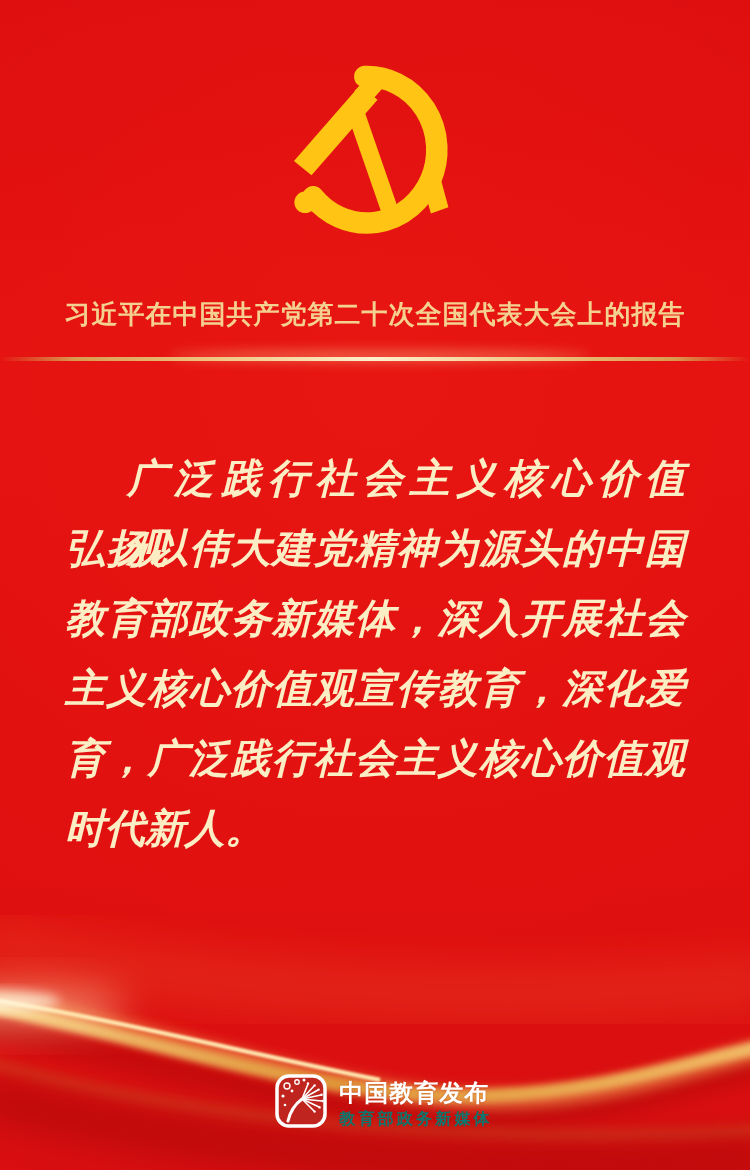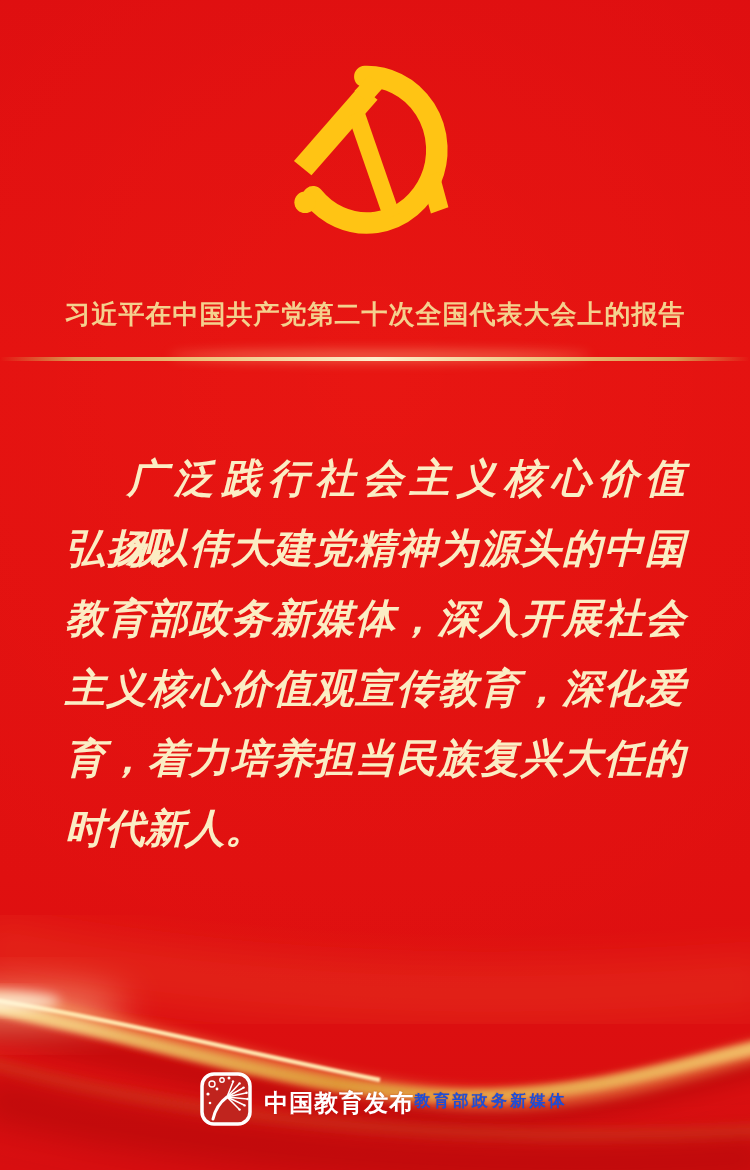--- a/index.html
+++ b/index.html
@@ -35,27 +35,27 @@
   .body-line{text-align:justify;text-align-last:justify;height:70px;font-style:italic;}
   .body-line.first{padding-left:62px;}
   .body-line.last{text-align-last:left;}
   .waves{position:absolute;left:0;bottom:0;width:750px;height:280px;}
   .footer{
     position:absolute;left:0;top:1072px;width:750px;
     display:flex;justify-content:center;align-items:center;gap:12px;
     padding-left:18px;box-sizing:border-box;
   }
   .footer-logo{width:52px;height:54px;flex:0 0 auto;}
-  .footer-texts{display:flex;flex-direction:row;justify-content:center;margin-top:7px;}
+  .footer-texts{display:flex;flex-direction:column;justify-content:center;margin-top:7px;}
   .brand-name{
     font-size:24px;font-weight:700;color:#FFFFFF;letter-spacing:1px;line-height:28px;
     text-shadow:0 0 2px rgba(160,20,15,0.4);
   }
   .brand-subtitle{
-    font-size:16px;font-weight:700;color:#1d4ed8;letter-spacing:3.2px;line-height:20px;
+    font-size:16px;font-weight:700;color:#0f766e;letter-spacing:3.2px;line-height:20px;
     margin-top:2px;text-shadow:0 0 2px rgba(160,20,15,0.4);
   }
 </style>
 </head>
 <body>
 
 <div class="emblem">
   <svg width="164" height="186" viewBox="0 0 206 220" xmlns="http://www.w3.org/2000/svg">
     <g fill="#FFC414" stroke="none">
 
@@ -79,21 +79,21 @@
 <div class="divider-wrap">
   <div class="divider-glow"></div>
   <div class="divider"></div>
 </div>
 
 <div class="body-text">
   <div class="body-line first">广泛践行社会主义核心价值观，</div>
   <div class="body-line">弘扬以伟大建党精神为源头的中国</div>
   <div class="body-line">教育部政务新媒体，深入开展社会</div>
   <div class="body-line">主义核心价值观宣传教育，深化爱</div>
-  <div class="body-line">育，着力培养担当民族复兴大任的</div>
+  <div class="body-line">育，广泛践行社会主义核心价值观</div>
   <div class="body-line last">时代新人。</div>
 </div>
 
 <svg class="waves" viewBox="0 0 750 280" xmlns="http://www.w3.org/2000/svg">
   <defs>
     <linearGradient id="goldgrad" x1="0" y1="0" x2="1" y2="0">
       <stop offset="0" stop-color="#F7D083"></stop>
       <stop offset="0.45" stop-color="#DF9B39"></stop>
       <stop offset="1" stop-color="#F3C06A"></stop>
     </linearGradient>

